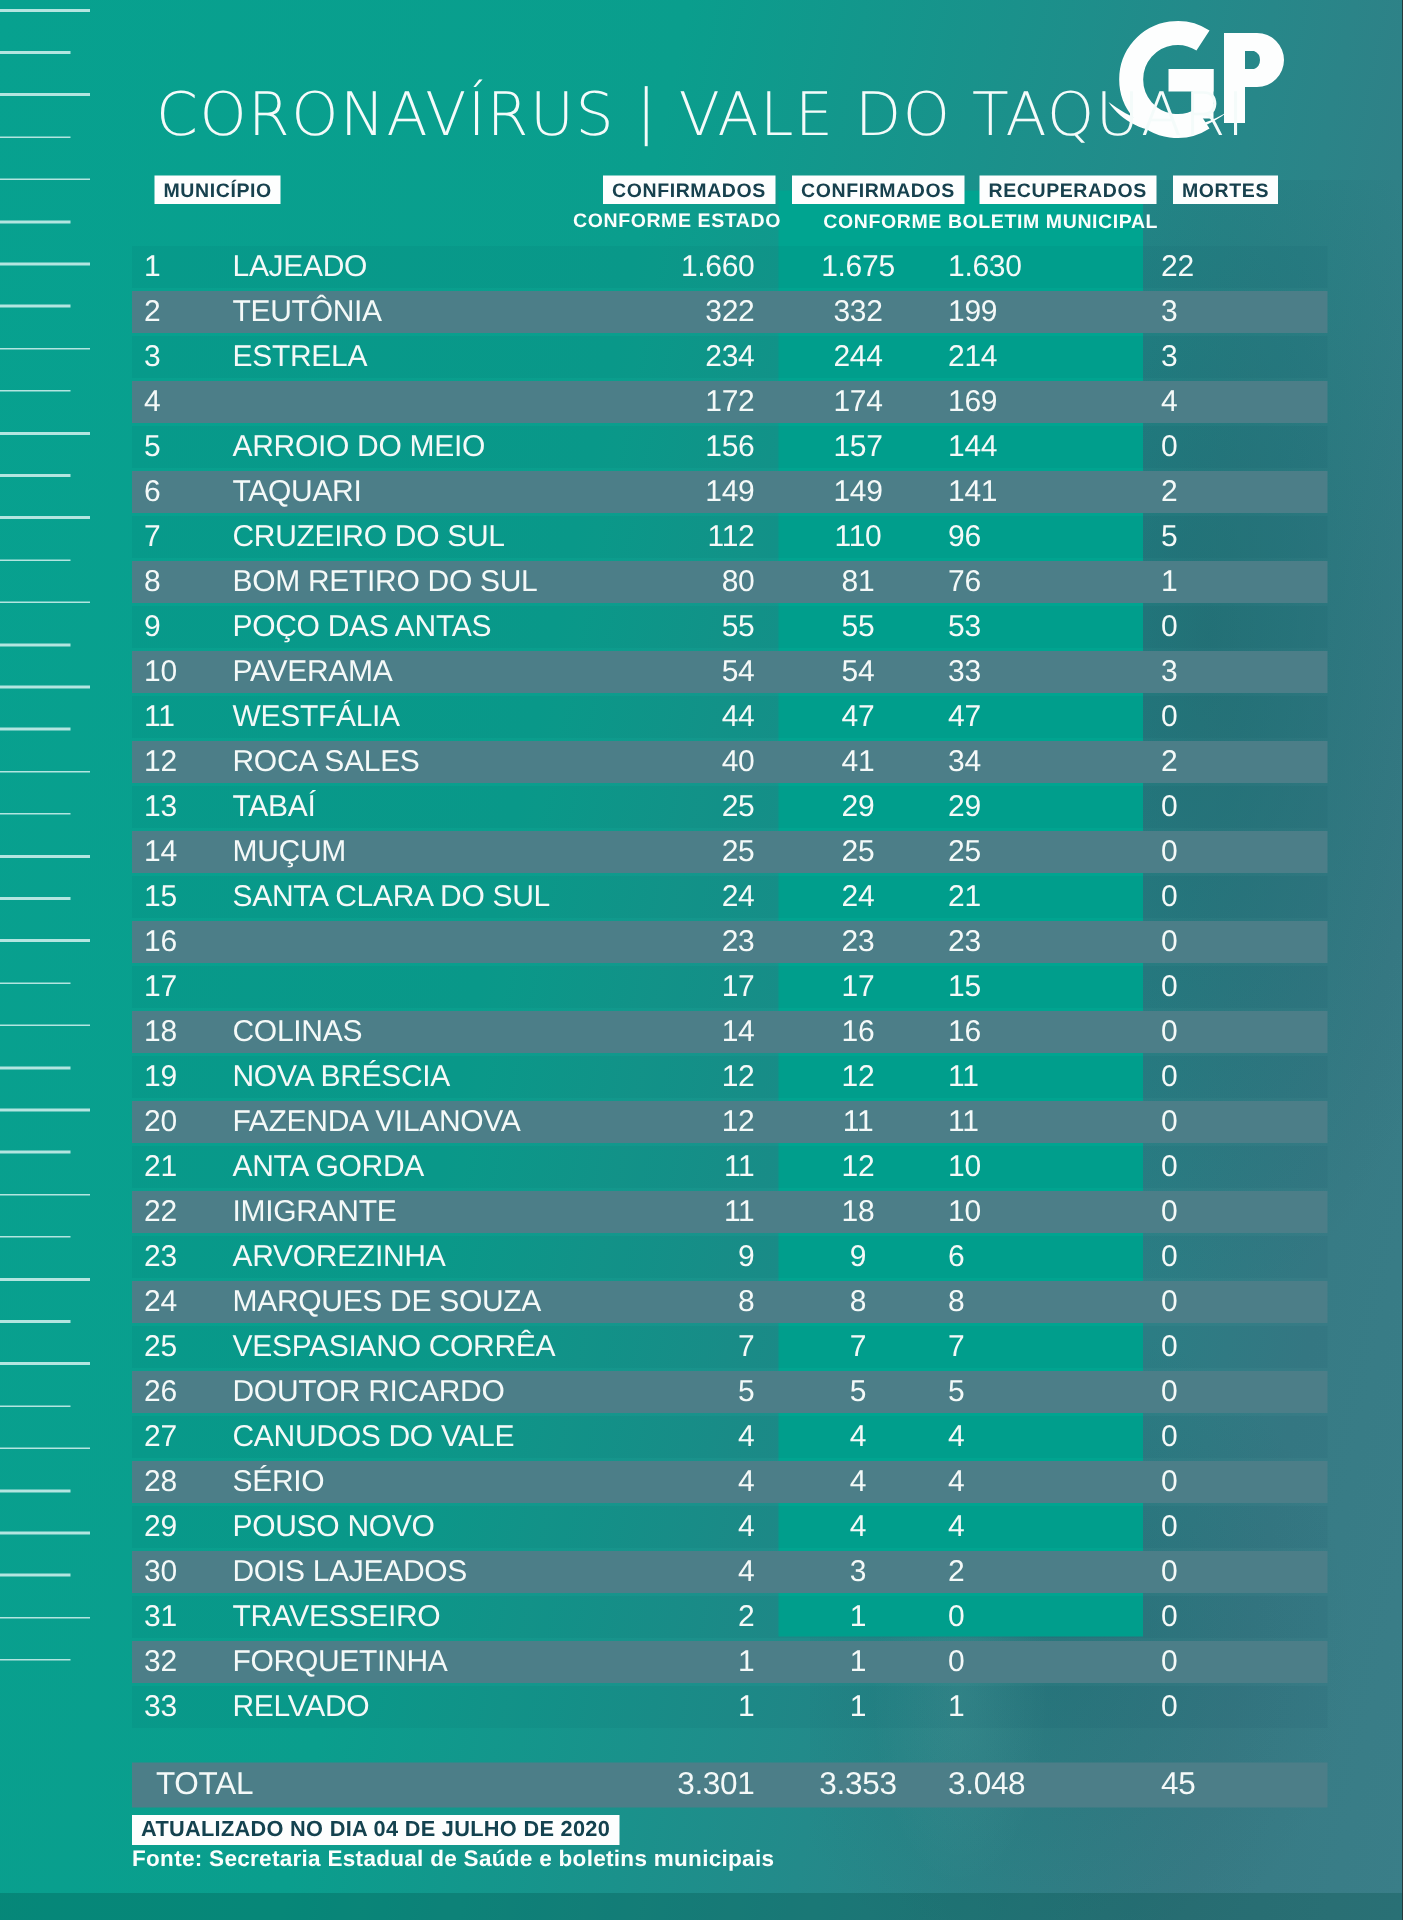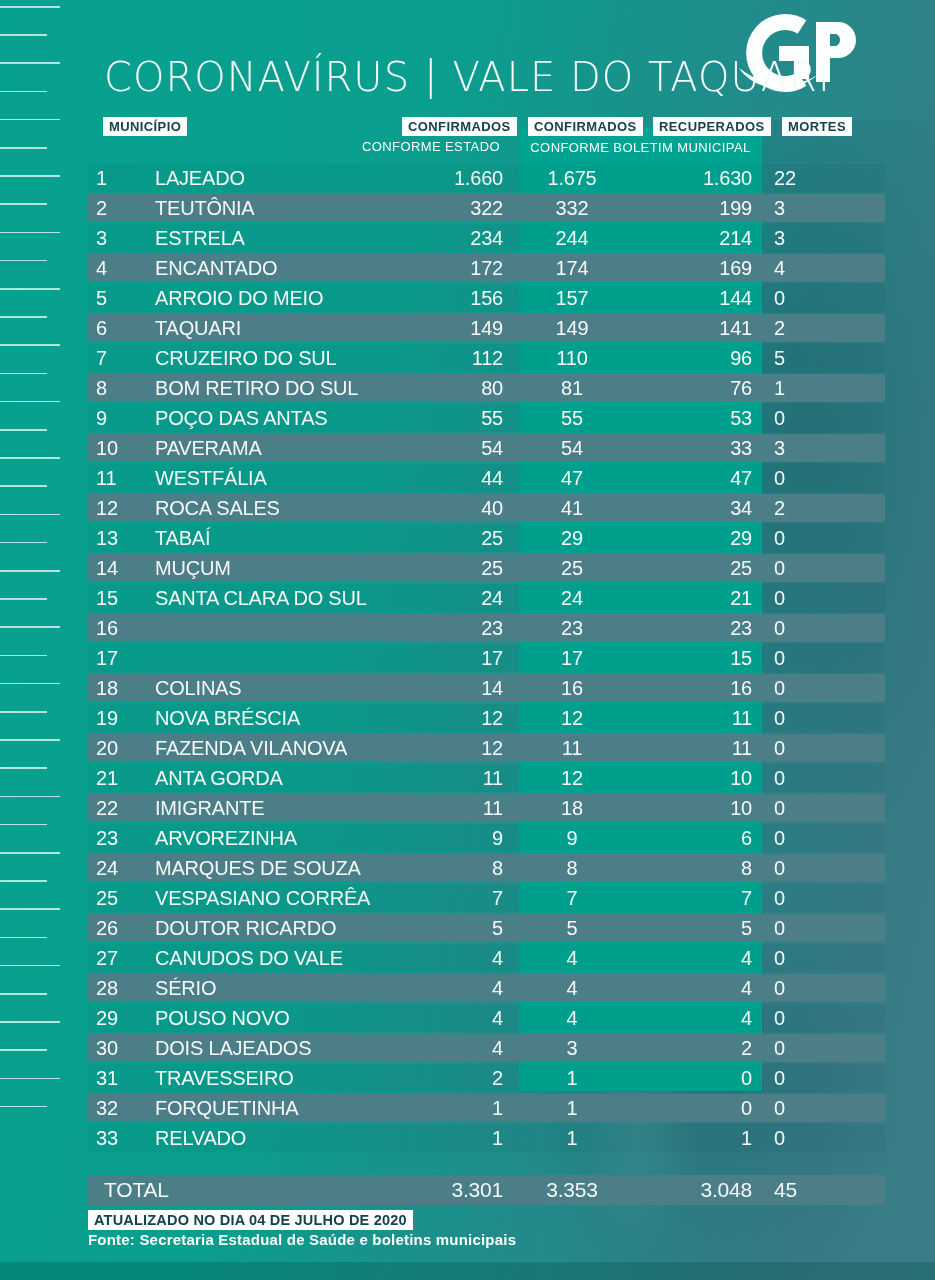--- a/index.html
+++ b/index.html
@@ -27,37 +27,37 @@
     font-weight:200;font-size:40px;letter-spacing:1px;white-space:nowrap;
   }
   .title .divider{display:inline-block;margin:0 14px;font-weight:100;transform:translateY(-2px);}
   
   .hbox{
     position:absolute;top:117px;background:#fdfefe;color:#17414e;
     font-size:13px;font-weight:bold;letter-spacing:.4px;
     padding:2px 6px;line-height:15px;white-space:nowrap;z-index:6;
   }
   .hsub{
-    position:absolute;color:#fbfefd;font-size:13px;font-weight:normal;
-    letter-spacing:.4px;white-space:nowrap;z-index:6;
+    position:absolute;color:#fbfefd;font-size:13px;font-weight:bold;
+    letter-spacing:.4px;white-space:nowrap;z-index:6;margin-left:20px;
   }
   
   .green-col{position:absolute;left:519px;top:127px;width:243px;height:964px;background:#00a490;z-index:1;}
   
   .rows{position:absolute;left:88px;top:163px;width:797px;height:990px;z-index:2;}
   .row{position:absolute;left:0;width:797px;height:30px;}
   .row .bg{position:absolute;left:0;top:1px;width:797px;height:28px;}
   .row.striped .bg{background:#4c7e88;}
   .row.plain .bg{background:rgba(8,60,70,.05);}
   .cell{position:absolute;top:0;height:30px;line-height:30px;color:#f4f9f8;font-size:20px;letter-spacing:-.2px;}
   .c-idx{left:8px;width:40px;text-align:left;}
   .c-name{left:67px;width:230px;white-space:nowrap;}
   .c1{left:285px;width:130px;text-align:right;}
   .c2{left:424px;width:120px;text-align:center;}
-  .c3{left:544px;width:120px;text-align:right;}
+  .c3{left:544px;width:120px;text-align:left;}
   .c4{left:686px;width:75px;text-align:left;}
   
   .total{position:absolute;left:88px;top:1175px;width:797px;height:30px;background:#4c7e88;z-index:3;}
   .total .cell{font-size:21px;}
   .total .c-name{left:16px;}
   
   .updated{
     position:absolute;left:88px;top:1210px;background:#fdfefe;color:#14424f;
     font-size:14.5px;font-weight:bold;letter-spacing:.2px;padding:2px 6px;z-index:5;white-space:nowrap;text-align:center;
   }
@@ -166,21 +166,20 @@
         <span class="cell c-idx">3</span>
         <span class="cell c-name">ESTRELA</span>
         <span class="cell c1">234</span>
         <span class="cell c2">244</span>
         <span class="cell c3">214</span>
         <span class="cell c4">3</span>
       </div>
       <div class="row striped" style="top: 90px;">
         <div class="bg"></div>
         <span class="cell c-idx">4</span>
-        <span class="cell c-name">ENCANTADO</span>
         <span class="cell c1">172</span>
         <span class="cell c2">174</span>
         <span class="cell c3">169</span>
         <span class="cell c4">4</span>
       </div>
       <div class="row plain" style="top: 120px;">
         <div class="bg"></div>
         <span class="cell c-idx">5</span>
         <span class="cell c-name">ARROIO DO MEIO</span>
         <span class="cell c1">156</span>

